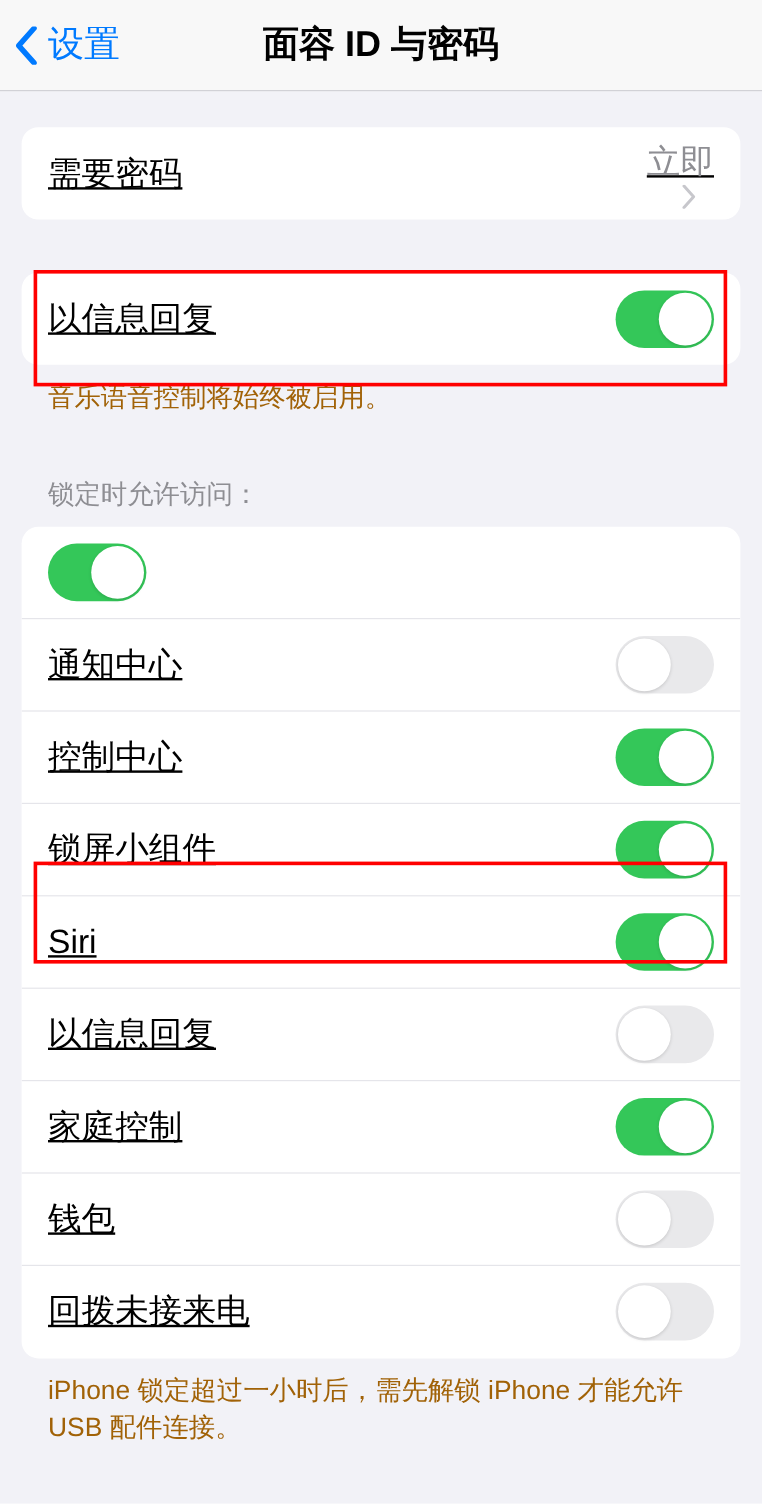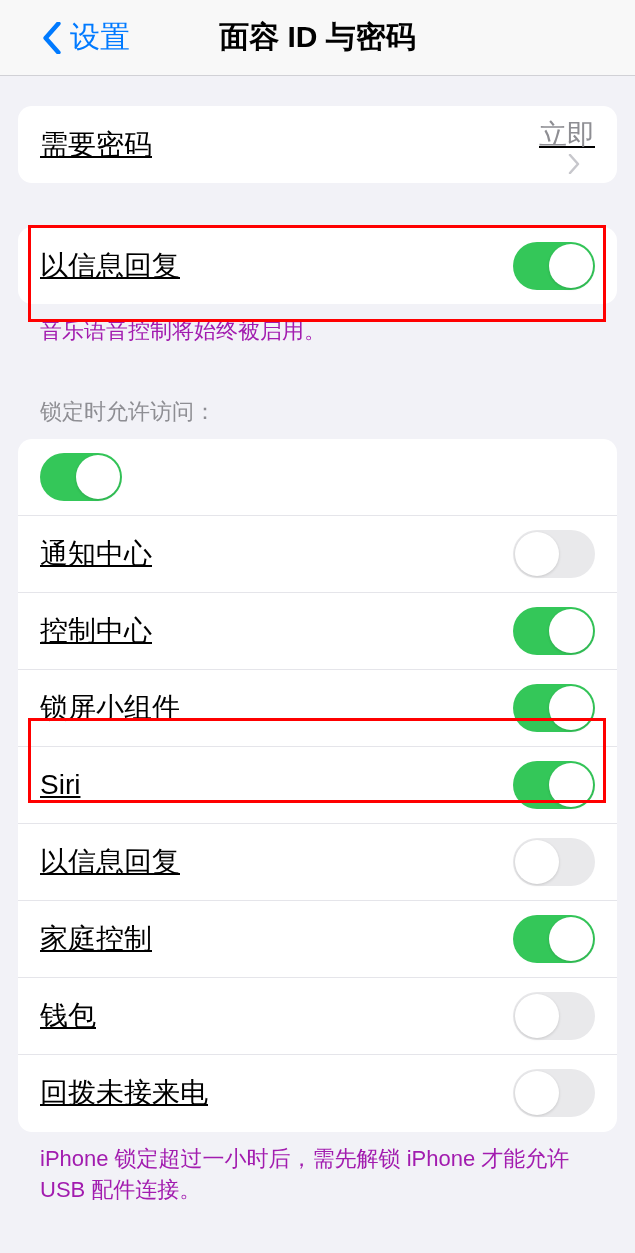--- a/index.html
+++ b/index.html
@@ -21,21 +21,20 @@
       display: flex;
       align-items: center;
       position: relative;
     }
     .nav-back {
       display: flex;
       align-items: center;
       color: #007aff;
       font-size: 30px;
       padding-left: 12px;
-      margin-left: 30px;
     }
     .nav-back-chevron {
       width: 20px;
       height: 32px;
       margin-right: 8px;
     }
     .nav-title {
       position: absolute;
       left: 50%;
       transform: translateX(-50%);
@@ -74,21 +73,21 @@
       font-size: 28px;
       flex-direction: column;
     }
     .chevron-right {
       width: 12px;
       height: 20px;
       margin-left: 14px;
     }
     .footer-text {
       font-size: 22px;
-      color: #a21caf;
+      color: #a16207;
       padding: 12px 22px 0 22px;
       line-height: 1.4;
     }
     .header-text {
       font-size: 22px;
       color: #8e8e93;
       padding: 50px 22px 12px 22px;
     }
     .toggle {
       width: 82px;

